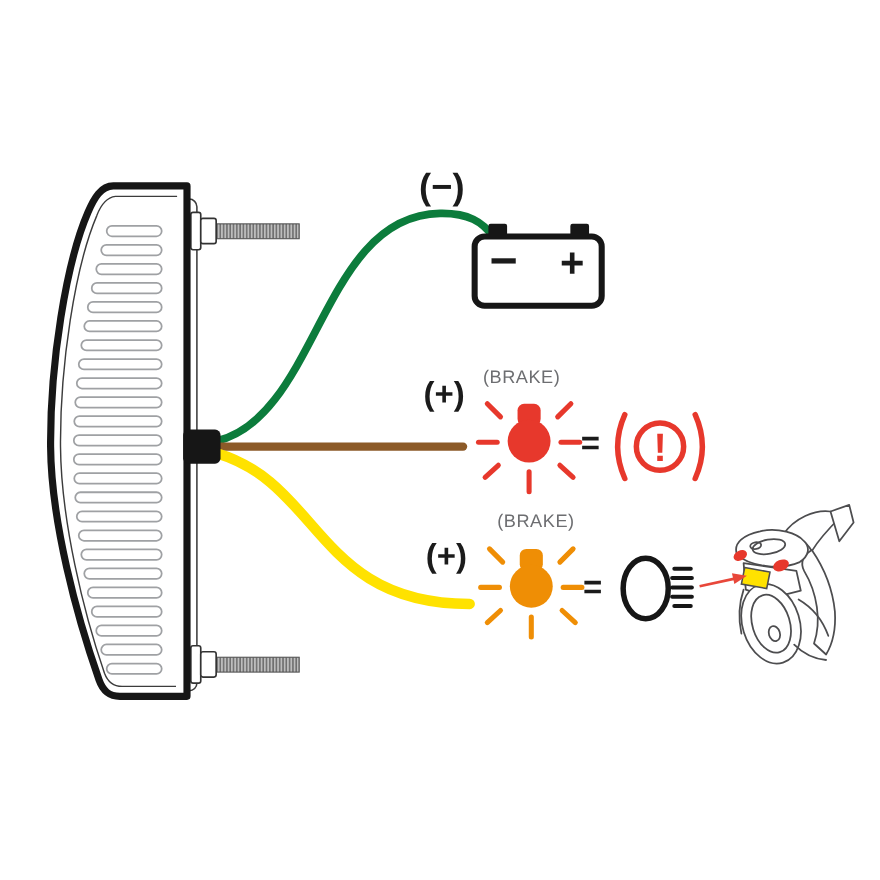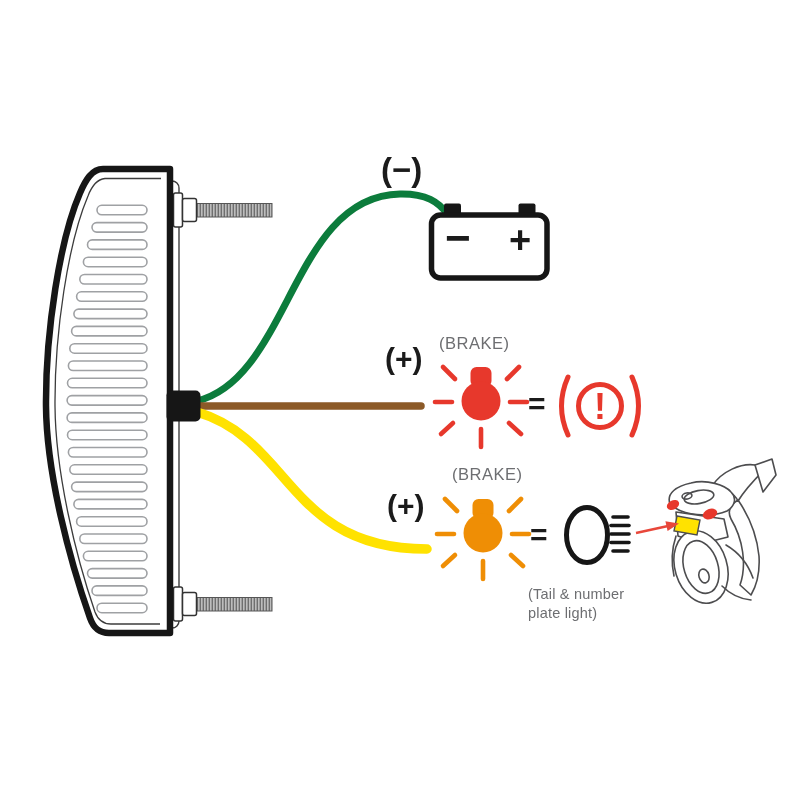--- a/index.html
+++ b/index.html
@@ -165,14 +165,13 @@
   <div class="lbl sign bat-minus">−</div>
   <div class="lbl sign bat-plus">+</div>
 
   <div class="lbl sign brake-plus">(+)</div>
   <div class="lbl graylbl brake-name">(BRAKE)</div>
   <div class="lbl sign brake-eq">=</div>
 
   <div class="lbl graylbl tail-name">(BRAKE)</div>
   <div class="lbl sign tail-plus">(+)</div>
   <div class="lbl sign tail-eq">=</div>
-  <div class="lbl graylbl tail-caption">(Tail &amp; number plate light)</div>
 </div>
 
 </body></html>

